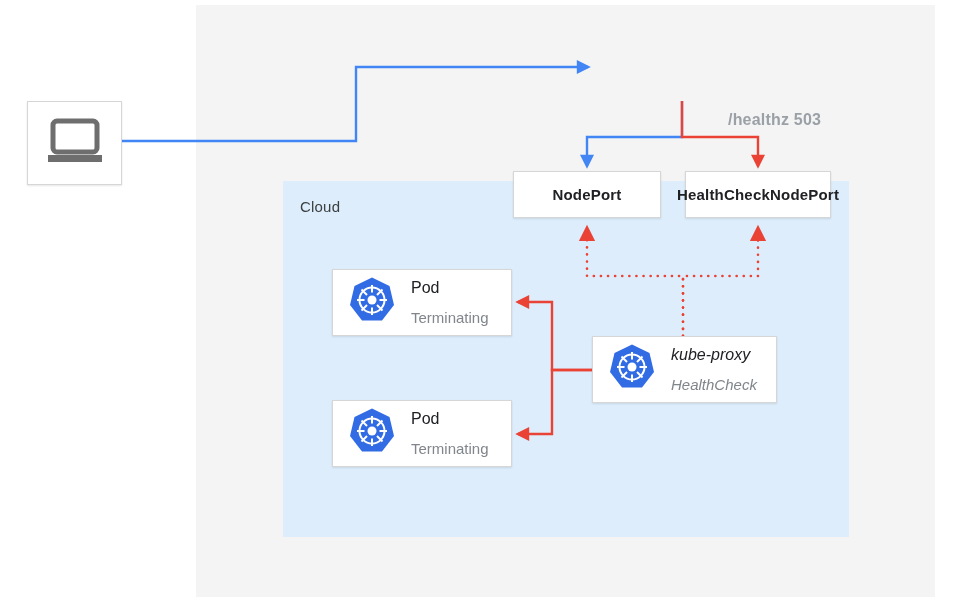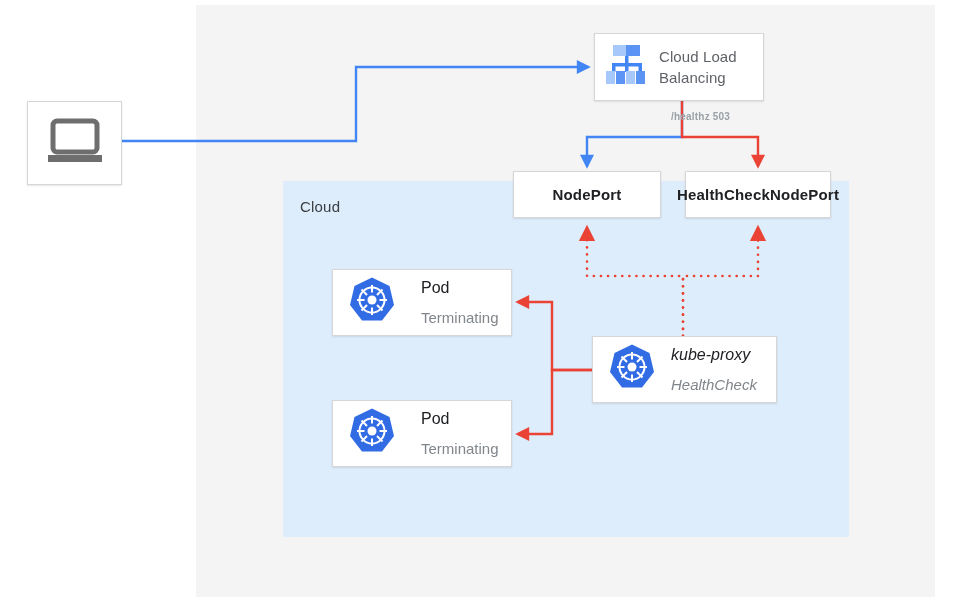--- a/index.html
+++ b/index.html
@@ -65,21 +65,20 @@
     font-weight: bold;
     color: #202124;
     text-align: center;
     line-height: 20px;
     letter-spacing: 0.2px;
   }
   .pod-box {
     width: 180px; height: 67px;
     left: 332px;
     padding-left: 14px;
-    gap: 10px;
   }
   .pod-box-1 { top: 269px; }
   .pod-box-2 { top: 400px; }
   .kubeproxy-box {
     left: 592px; top: 336px;
     width: 185px; height: 67px;
     padding-left: 14px;
     font-style: italic;
   }
   .k8s-icon { flex: 0 0 auto; margin-right: 14px; }
@@ -97,22 +96,22 @@
   }
   .nodes-label {
     position: absolute;
     left: 300px; top: 198px;
     font-size: 15px;
     color: #3c4043;
     letter-spacing: 0.2px;
   }
   .healthz-label {
     position: absolute;
-    left: 671px; top: 111px;
-    font-size: 10px;
+    left: 728px; top: 111px;
+    font-size: 16px;
     font-weight: bold;
     color: #9aa0a6;
     letter-spacing: 0.2px;
   }
 </style>
 </head>
 <body>
 
 <div id="canvas">
 
@@ -152,41 +151,20 @@
 
   <div class="node-box laptop-box">
     <span>
       <svg width="56" height="46" viewBox="0 0 56 46" xmlns="http://www.w3.org/2000/svg">
         <rect x="6" y="3" width="44" height="31" rx="4" ry="4" fill="none" stroke="#6e6e6e" stroke-width="5"></rect>
         <rect x="1" y="37" width="54" height="7" fill="#6e6e6e"></rect>
       </svg>
     </span>
   </div>
 
-  <div class="node-box clb-box">
-    <span class="clb-icon">
-      <svg width="44" height="42" viewBox="0 0 44 42" xmlns="http://www.w3.org/2000/svg">
-        <rect x="8" y="1" width="13" height="11" fill="#a6c8fb"></rect>
-        <rect x="21" y="1" width="14" height="11" fill="#5b94f5"></rect>
-        <rect x="20" y="12" width="3.5" height="8" fill="#4285f4"></rect>
-        <rect x="7" y="19" width="30" height="3.5" fill="#4285f4"></rect>
-        <rect x="7" y="19" width="3.5" height="9" fill="#4285f4"></rect>
-        <rect x="20" y="19" width="3.5" height="9" fill="#4285f4"></rect>
-        <rect x="33.5" y="19" width="3.5" height="9" fill="#4285f4"></rect>
-        <rect x="1" y="27" width="9" height="13" fill="#a6c8fb"></rect>
-        <rect x="11" y="27" width="9" height="13" fill="#5b94f5"></rect>
-        <rect x="21" y="27" width="9" height="13" fill="#a6c8fb"></rect>
-        <rect x="31" y="27" width="9" height="13" fill="#5b94f5"></rect>
-      </svg>
-    </span>
-    <div class="clb-label">
-      <div>Cloud Load</div>
-      <div>Balancing</div>
-    </div>
-  </div>
 
   <div class="node-box nodeport-box">
     <div class="port-label">NodePort</div>
   </div>
 
   <div class="node-box hcnodeport-box">
     <div class="port-label">HealthCheck</div>
     <div class="port-label">NodePort</div>
   </div>
 

